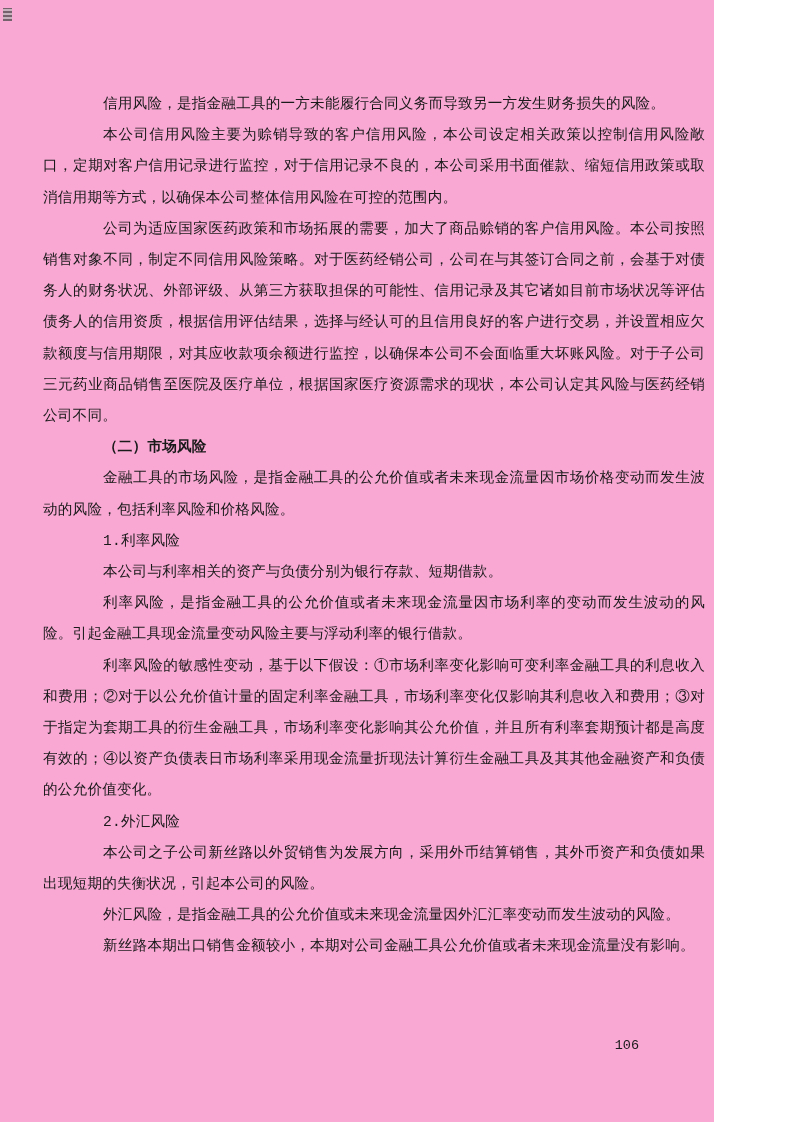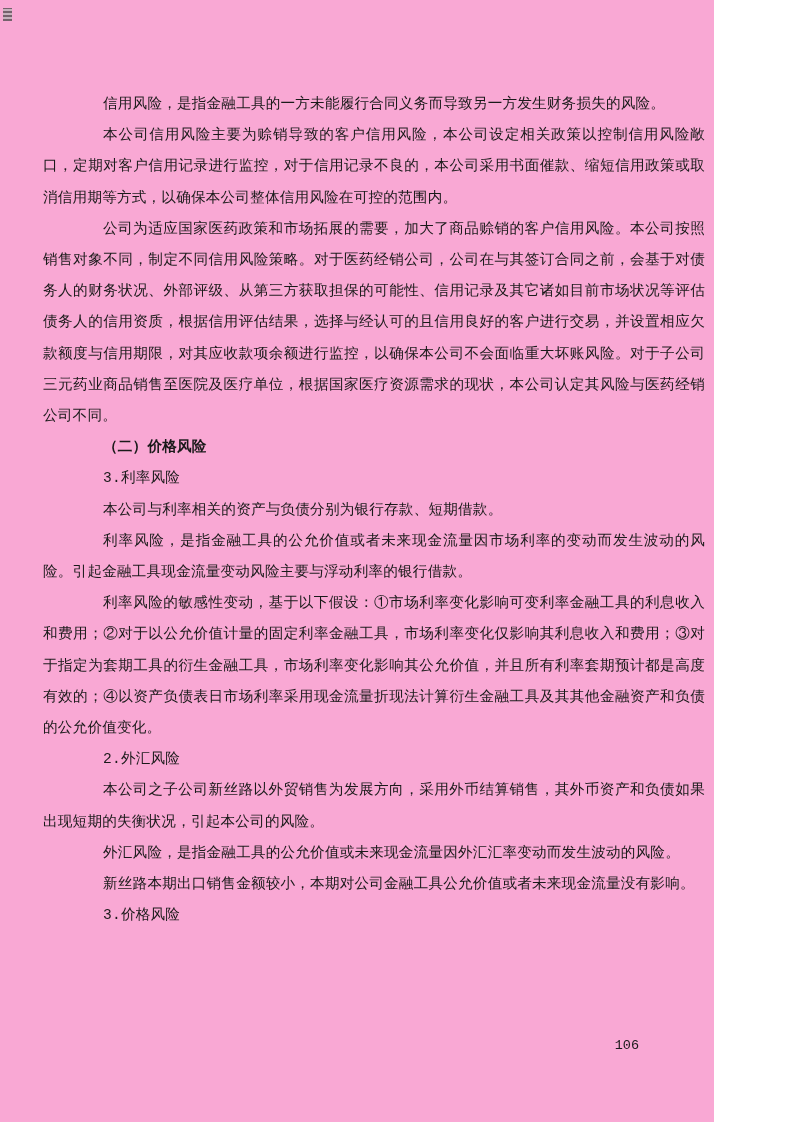--- a/index.html
+++ b/index.html
@@ -55,25 +55,25 @@
 </style>
 </head>
 <body>
 
 <div class="page">
   <div class="corner-artifact"></div>
   <div class="doc-content" id="doc-content">
       <p class="body">信用风险，是指金融工具的一方未能履行合同义务而导致另一方发生财务损失的风险。</p>
       <p class="body">本公司信用风险主要为赊销导致的客户信用风险，本公司设定相关政策以控制信用风险敞口，定期对客户信用记录进行监控，对于信用记录不良的，本公司采用书面催款、缩短信用政策或取消信用期等方式，以确保本公司整体信用风险在可控的范围内。</p>
       <p class="body">公司为适应国家医药政策和市场拓展的需要，加大了商品赊销的客户信用风险。本公司按照销售对象不同，制定不同信用风险策略。对于医药经销公司，公司在与其签订合同之前，会基于对债务人的财务状况、外部评级、从第三方获取担保的可能性、信用记录及其它诸如目前市场状况等评估债务人的信用资质，根据信用评估结果，选择与经认可的且信用良好的客户进行交易，并设置相应欠款额度与信用期限，对其应收款项余额进行监控，以确保本公司不会面临重大坏账风险。对于子公司三元药业商品销售至医院及医疗单位，根据国家医疗资源需求的现状，本公司认定其风险与医药经销公司不同。</p>
-      <p class="heading">（二）价格风险</p>
-      <p class="subheading">3.利率风险</p>
+      <p class="heading">（二）市场风险</p>
+      <p class="body">金融工具的市场风险，是指金融工具的公允价值或者未来现金流量因市场价格变动而发生波动的风险，包括利率风险和价格风险。</p>
+      <p class="subheading">1.利率风险</p>
       <p class="body">本公司与利率相关的资产与负债分别为银行存款、短期借款。</p>
       <p class="body">利率风险，是指金融工具的公允价值或者未来现金流量因市场利率的变动而发生波动的风险。引起金融工具现金流量变动风险主要与浮动利率的银行借款。</p>
       <p class="body">利率风险的敏感性变动，基于以下假设：①市场利率变化影响可变利率金融工具的利息收入和费用；②对于以公允价值计量的固定利率金融工具，市场利率变化仅影响其利息收入和费用；③对于指定为套期工具的衍生金融工具，市场利率变化影响其公允价值，并且所有利率套期预计都是高度有效的；④以资产负债表日市场利率采用现金流量折现法计算衍生金融工具及其其他金融资产和负债的公允价值变化。</p>
       <p class="subheading">2.外汇风险</p>
       <p class="body">本公司之子公司新丝路以外贸销售为发展方向，采用外币结算销售，其外币资产和负债如果出现短期的失衡状况，引起本公司的风险。</p>
       <p class="body">外汇风险，是指金融工具的公允价值或未来现金流量因外汇汇率变动而发生波动的风险。</p>
       <p class="body">新丝路本期出口销售金额较小，本期对公司金融工具公允价值或者未来现金流量没有影响。</p>
-      <p class="subheading">3.价格风险</p>
     </div>
   <div class="page-footer">106</div>
 </div>
 
 </body></html>

